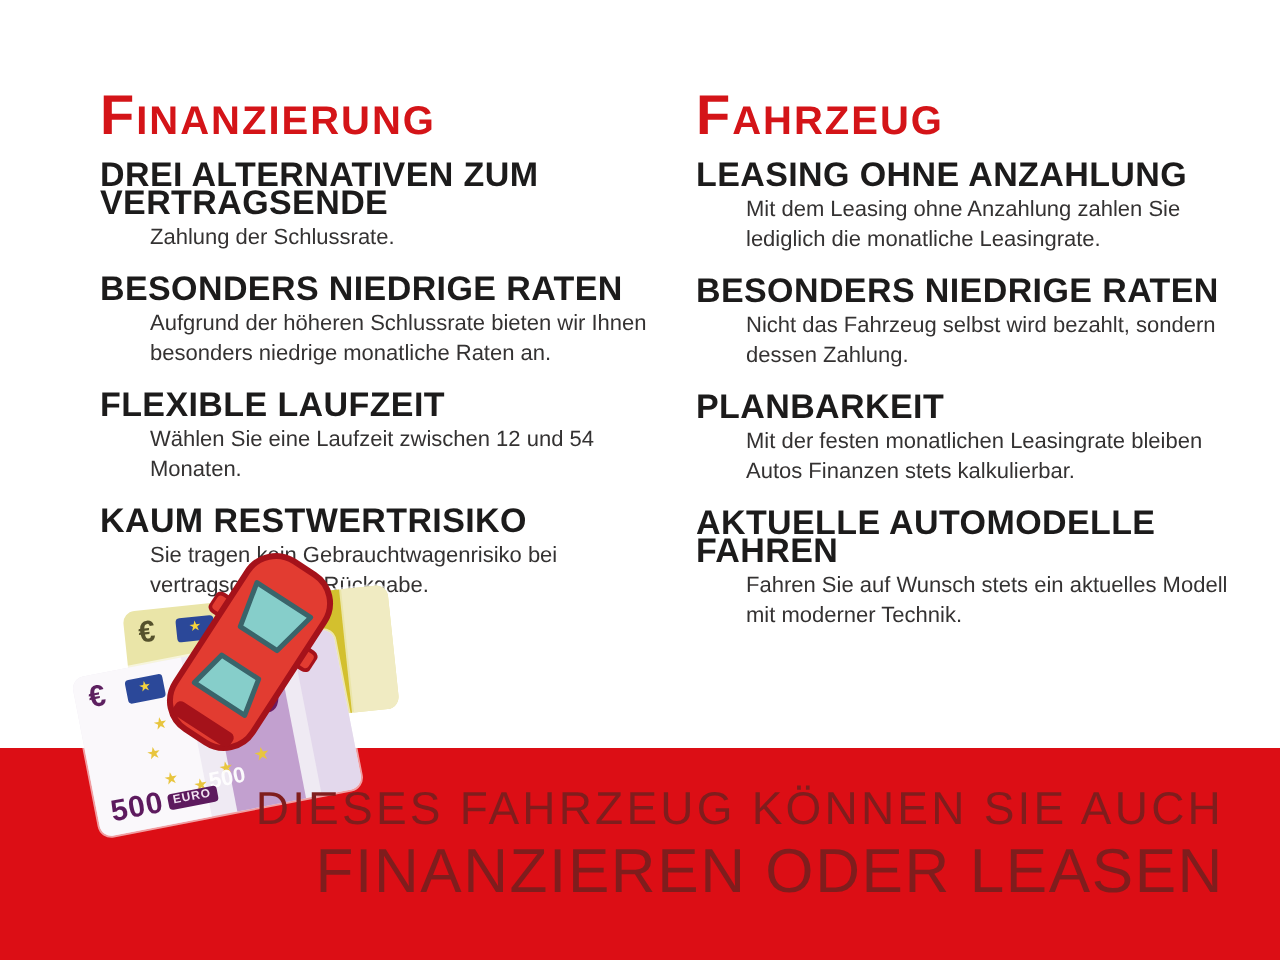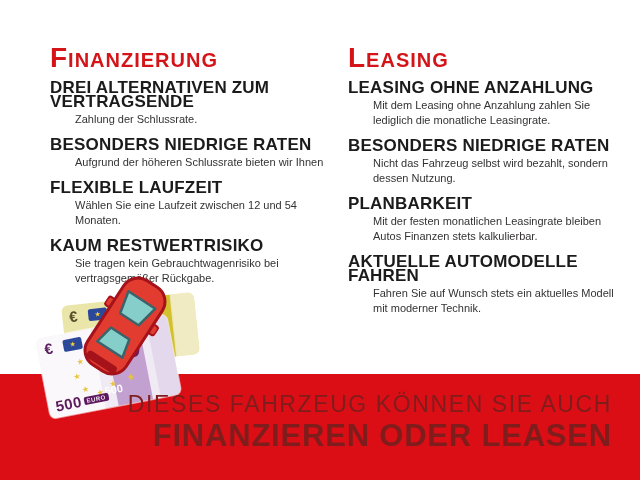--- a/index.html
+++ b/index.html
@@ -21,21 +21,21 @@
     letter-spacing:0.2px;margin-bottom:3px;
   }
   .sec-line{font-size:11px;line-height:15px;color:#343232;padding-left:25px;}
   
   .red-band{
     position:absolute;left:0;top:374px;width:640px;height:106px;
     background:#dc0e15;z-index:1;
   }
   .banner-text{position:absolute;right:28px;top:390px;text-align:right;z-index:5;color:#7f1d1d;}
   .banner-line1{font-size:23px;line-height:28px;letter-spacing:1.6px;font-weight:500;}
-  .banner-line2{font-size:31px;line-height:34px;letter-spacing:0.8px;font-weight:bold;margin-top:1px;}
+  .banner-line2{font-size:31px;line-height:34px;letter-spacing:0.8px;font-weight:normal;margin-top:1px;}
   
   .note{position:absolute;border-radius:6px;box-shadow:0 0 0 1px rgba(255,255,255,0.6);}
   .note-200{
     left:64px;top:299px;width:133px;height:62px;background:#eae5a8;
     transform:rotate(-6deg);z-index:2;
   }
   .note-500{
     left:42px;top:326px;width:133px;height:81px;background:#efeaf3;
     transform:rotate(-11deg);z-index:3;
   }
@@ -86,45 +86,46 @@
   <div class="col col-left">
     <div class="col-title">Finanzierung</div>
 
     <div class="section">
       <div class="sec-heading">DREI ALTERNATIVEN ZUM VERTRAGSENDE</div>
       <div class="sec-line">Zahlung der Schlussrate.</div>
     </div>
     <div class="section">
       <div class="sec-heading">BESONDERS NIEDRIGE RATEN</div>
       <div class="sec-line">Aufgrund der höheren Schlussrate bieten wir Ihnen</div>
+      <div class="sec-line">besonders niedrige monatliche Raten an.</div>
     </div>
     <div class="section">
       <div class="sec-heading">FLEXIBLE LAUFZEIT</div>
       <div class="sec-line">Wählen Sie eine Laufzeit zwischen 12 und 54 Monaten.</div>
       <div class="sec-line"></div>
     </div>
     <div class="section">
       <div class="sec-heading">KAUM RESTWERTRISIKO</div>
       <div class="sec-line">Sie tragen kein Gebrauchtwagenrisiko bei</div>
       <div class="sec-line">vertragsgemäßer Rückgabe.</div>
     </div>
   </div>
 
   <div class="col col-right">
-    <div class="col-title">Leasing</div>
+    <div class="col-title">Fahrzeug</div>
 
     <div class="section">
       <div class="sec-heading">LEASING OHNE ANZAHLUNG</div>
       <div class="sec-line">Mit dem Leasing ohne Anzahlung zahlen Sie</div>
       <div class="sec-line">lediglich die monatliche Leasingrate.</div>
     </div>
     <div class="section">
       <div class="sec-heading">BESONDERS NIEDRIGE RATEN</div>
       <div class="sec-line">Nicht das Fahrzeug selbst wird bezahlt, sondern</div>
-      <div class="sec-line">dessen Nutzung.</div>
+      <div class="sec-line">dessen Zahlung.</div>
     </div>
     <div class="section">
       <div class="sec-heading">PLANBARKEIT</div>
       <div class="sec-line">Mit der festen monatlichen Leasingrate bleiben</div>
       <div class="sec-line">Autos Finanzen stets kalkulierbar.</div>
     </div>
     <div class="section">
       <div class="sec-heading">AKTUELLE AUTOMODELLE FAHREN</div>
       <div class="sec-line">Fahren Sie auf Wunsch stets ein aktuelles Modell</div>
       <div class="sec-line">mit moderner Technik.</div>

